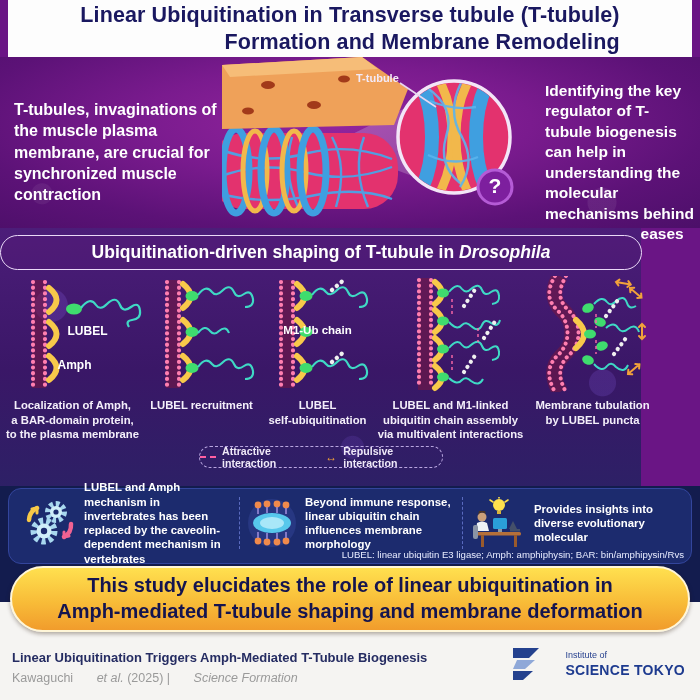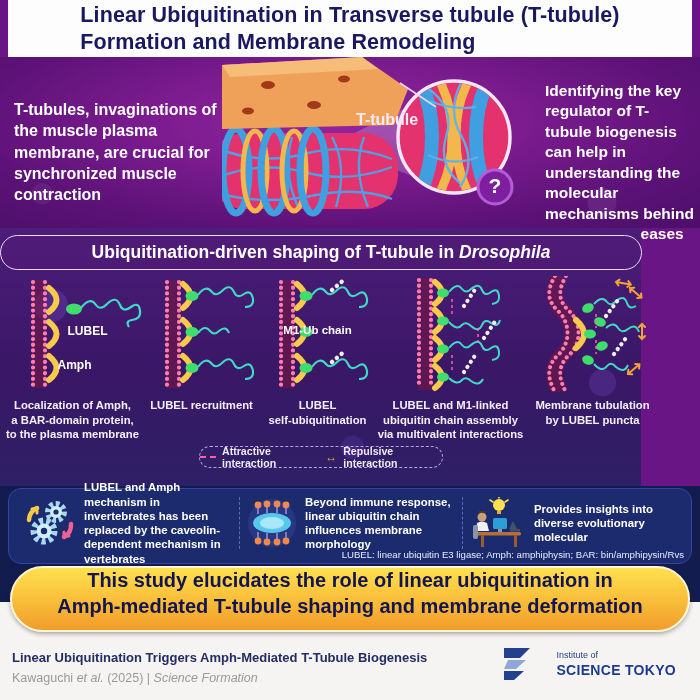--- a/index.html
+++ b/index.html
@@ -8,35 +8,35 @@
     position:relative;width:700px;height:700px;overflow:hidden;
     font-family:"Liberation Sans",sans-serif;background:#6a1585;
   }
   
   .title-bar{
     position:absolute;top:0;left:8px;right:8px;height:57px;background:#fdfdfd;
     display:flex;align-items:center;justify-content:center;
   }
   .title-bar h1{
     margin:0;font-size:21.5px;line-height:1.22;font-weight:bold;color:#1a1860;
-    text-align:left;white-space:pre-line;letter-spacing:.1px;
+    text-align:right;white-space:pre-line;letter-spacing:.1px;
   }
   
   .intro{
     position:absolute;top:57px;left:0;width:700px;height:171px;
     background:
       radial-gradient(circle at 86% 85%, rgba(255,255,255,.07) 0 14px, transparent 15px),
       radial-gradient(circle at 6% 80%, rgba(255,255,255,.06) 0 10px, transparent 11px),
       radial-gradient(ellipse at 48% 38%, #93259e 0%, #7a1b8e 38%, #5c1277 72%, #4c0f69 100%);
   }
   .intro-text{position:absolute;color:#fff;font-weight:bold;}
   .intro-text.left{left:14px;top:42px;width:212px;font-size:16px;line-height:1.33;}
   .intro-text.right{left:545px;top:24px;width:150px;font-size:15.5px;line-height:1.32;}
   .muscle-art{position:absolute;left:222px;top:0;width:300px;height:171px;}
-  .ttubule-label{position:absolute;left:356px;top:15px;color:#f3eaf8;font-size:16px;font-weight:bold;margin-top:39px;}
+  .ttubule-label{position:absolute;left:356px;top:15px;color:#f3eaf8;font-size:11px;font-weight:bold;}
   .qmark{
     position:absolute;left:481px;top:117px;width:28px;text-align:center;
     color:#fff;font-size:21px;font-weight:bold;
   }
   
   .process{
     position:absolute;top:228px;left:0;width:641px;height:258px;
     background:
       radial-gradient(circle at 8% 30%, rgba(130,90,220,.25) 0 16px, transparent 17px),
       radial-gradient(circle at 94% 60%, rgba(130,90,220,.22) 0 13px, transparent 14px),
@@ -77,32 +77,32 @@
   .ficon{flex:0 0 auto;}
   .footnote{
     position:absolute;right:16px;top:549px;color:#e8ecff;font-size:9.6px;z-index:3;
   }
   
   .white-base{position:absolute;top:602px;left:0;width:700px;height:98px;background:#f5f4f2;}
   .banner{
     position:absolute;top:566px;left:10px;right:10px;height:66px;border-radius:33px;
     background:linear-gradient(180deg,#ffe04f 0%,#f8bc38 55%,#f19c2c 100%);
     border:2.5px solid #fff6d8;box-shadow:0 2px 4px rgba(40,20,0,.35);
-    display:flex;justify-content:center;z-index:2;
+    display:flex;align-items:center;justify-content:center;z-index:2;
   }
   .banner p{
     margin:0;font-size:20px;font-weight:bold;color:#14144f;text-align:center;
     line-height:1.28;white-space:pre-line;
   }
   
   .footer{position:absolute;top:638px;left:0;width:700px;height:62px;}
   .paper-title{position:absolute;left:12px;top:12px;font-size:13px;font-weight:bold;color:#252c62;}
   .citation{position:absolute;left:12px;top:33px;font-size:12.5px;color:#9a9a9a;}
-  .citation .it{font-style:italic;}
-  .logo{position:absolute;right:24px;top:8px;display:flex;align-items:center;gap:24px;}
+  .citation .it{font-style:italic;margin-left:20px;}
+  .logo{position:absolute;right:15px;top:8px;display:flex;align-items:center;gap:24px;}
   .logo-text .small{font-size:9px;color:#253f8e;display:block;margin-bottom:1px;}
   .logo-text .big{font-size:14px;font-weight:bold;color:#1d3a8f;letter-spacing:.3px;}
 </style>
 </head>
 <body>
 
 <div id="poster">
 
   <div class="title-bar">
     <h1>Linear Ubiquitination in Transverse tubule (T-tubule)

